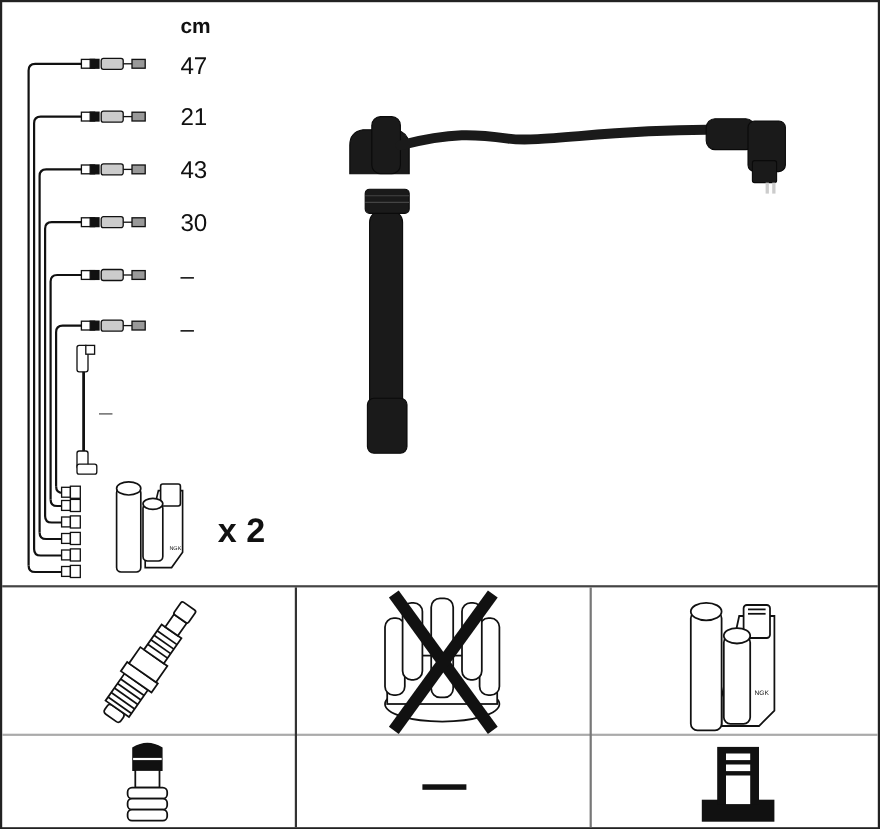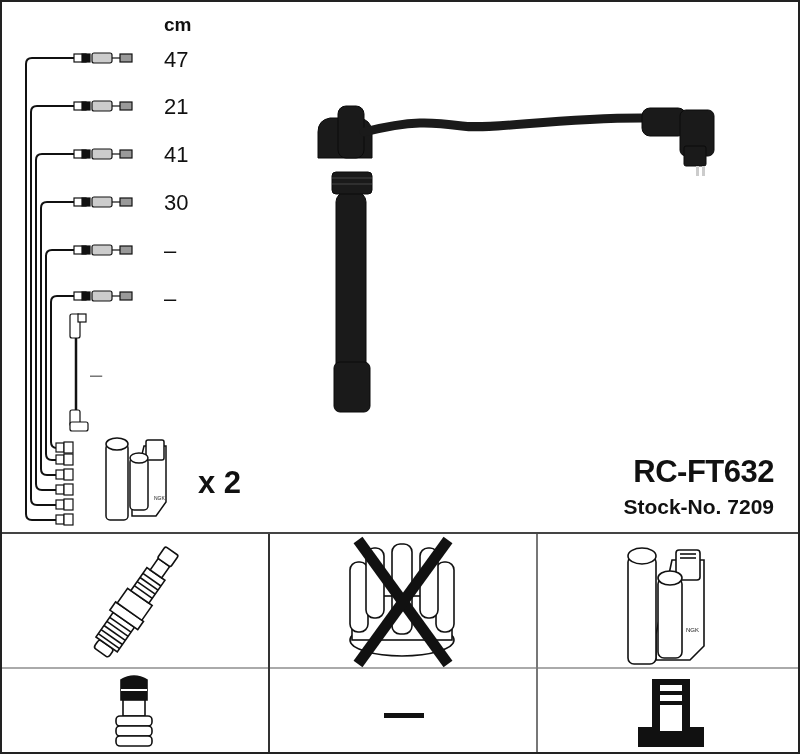--- a/index.html
+++ b/index.html
@@ -20,21 +20,21 @@
 </head>
 <body>
 
 <div class="frame">
 
   <div class="top">
 
     <span class="label cm">cm</span>
     <span class="label len" style="top:45px">47</span>
     <span class="label len" style="top:92px">21</span>
-    <span class="label len" style="top:140px">41</span>
+    <span class="label len" style="top:140px">43</span>
     <span class="label len" style="top:188px">30</span>
     <span class="label len" style="top:236px">–</span>
     <span class="label len" style="top:284px">–</span>
     <span class="label len" style="left:88px; top:360px; color:#777">–</span>
 
     <svg width="160" height="530" viewBox="0 0 160 530" style="left:0;top:0">
       <g fill="none" stroke="#111" stroke-width="2">
 
         <path d="M24 512 V62 q0 -6 6 -6 H72"></path>
         <path d="M29 497 V110 q0 -6 6 -6 H72"></path>
@@ -151,22 +151,20 @@
         <rect x="350" y="16" width="44" height="28" rx="8"></rect>
         <rect x="388" y="18" width="34" height="46" rx="6"></rect>
         <rect x="392" y="54" width="22" height="20" rx="2"></rect>
       </g>
       <g fill="#ccc">
         <rect x="404" y="74" width="3" height="10"></rect>
           <rect x="410" y="74" width="3" height="10"></rect>
       </g>
     </svg>
 
-    <span class="label title">RC-FT632</span>
-    <span class="label stock">Stock-No. 7209</span>
   </div>
 
   <div class="hline" style="top:530px;height:2px"></div>
   <div class="hline" style="top:665px;height:2px;background:#aaa"></div>
   <div class="vline" style="left:266px;top:532px;height:218px"></div>
   <div class="vline" style="left:534px;top:532px;height:218px;background:#777"></div>
 
   <div class="cell" style="left:0;top:532px;width:266px;height:133px">
     <svg width="130" height="130" viewBox="0 0 130 130" style="left:70px;top:2px">
       <g transform="rotate(-55 65 65)" fill="#fff" stroke="#111" stroke-width="1.6">

